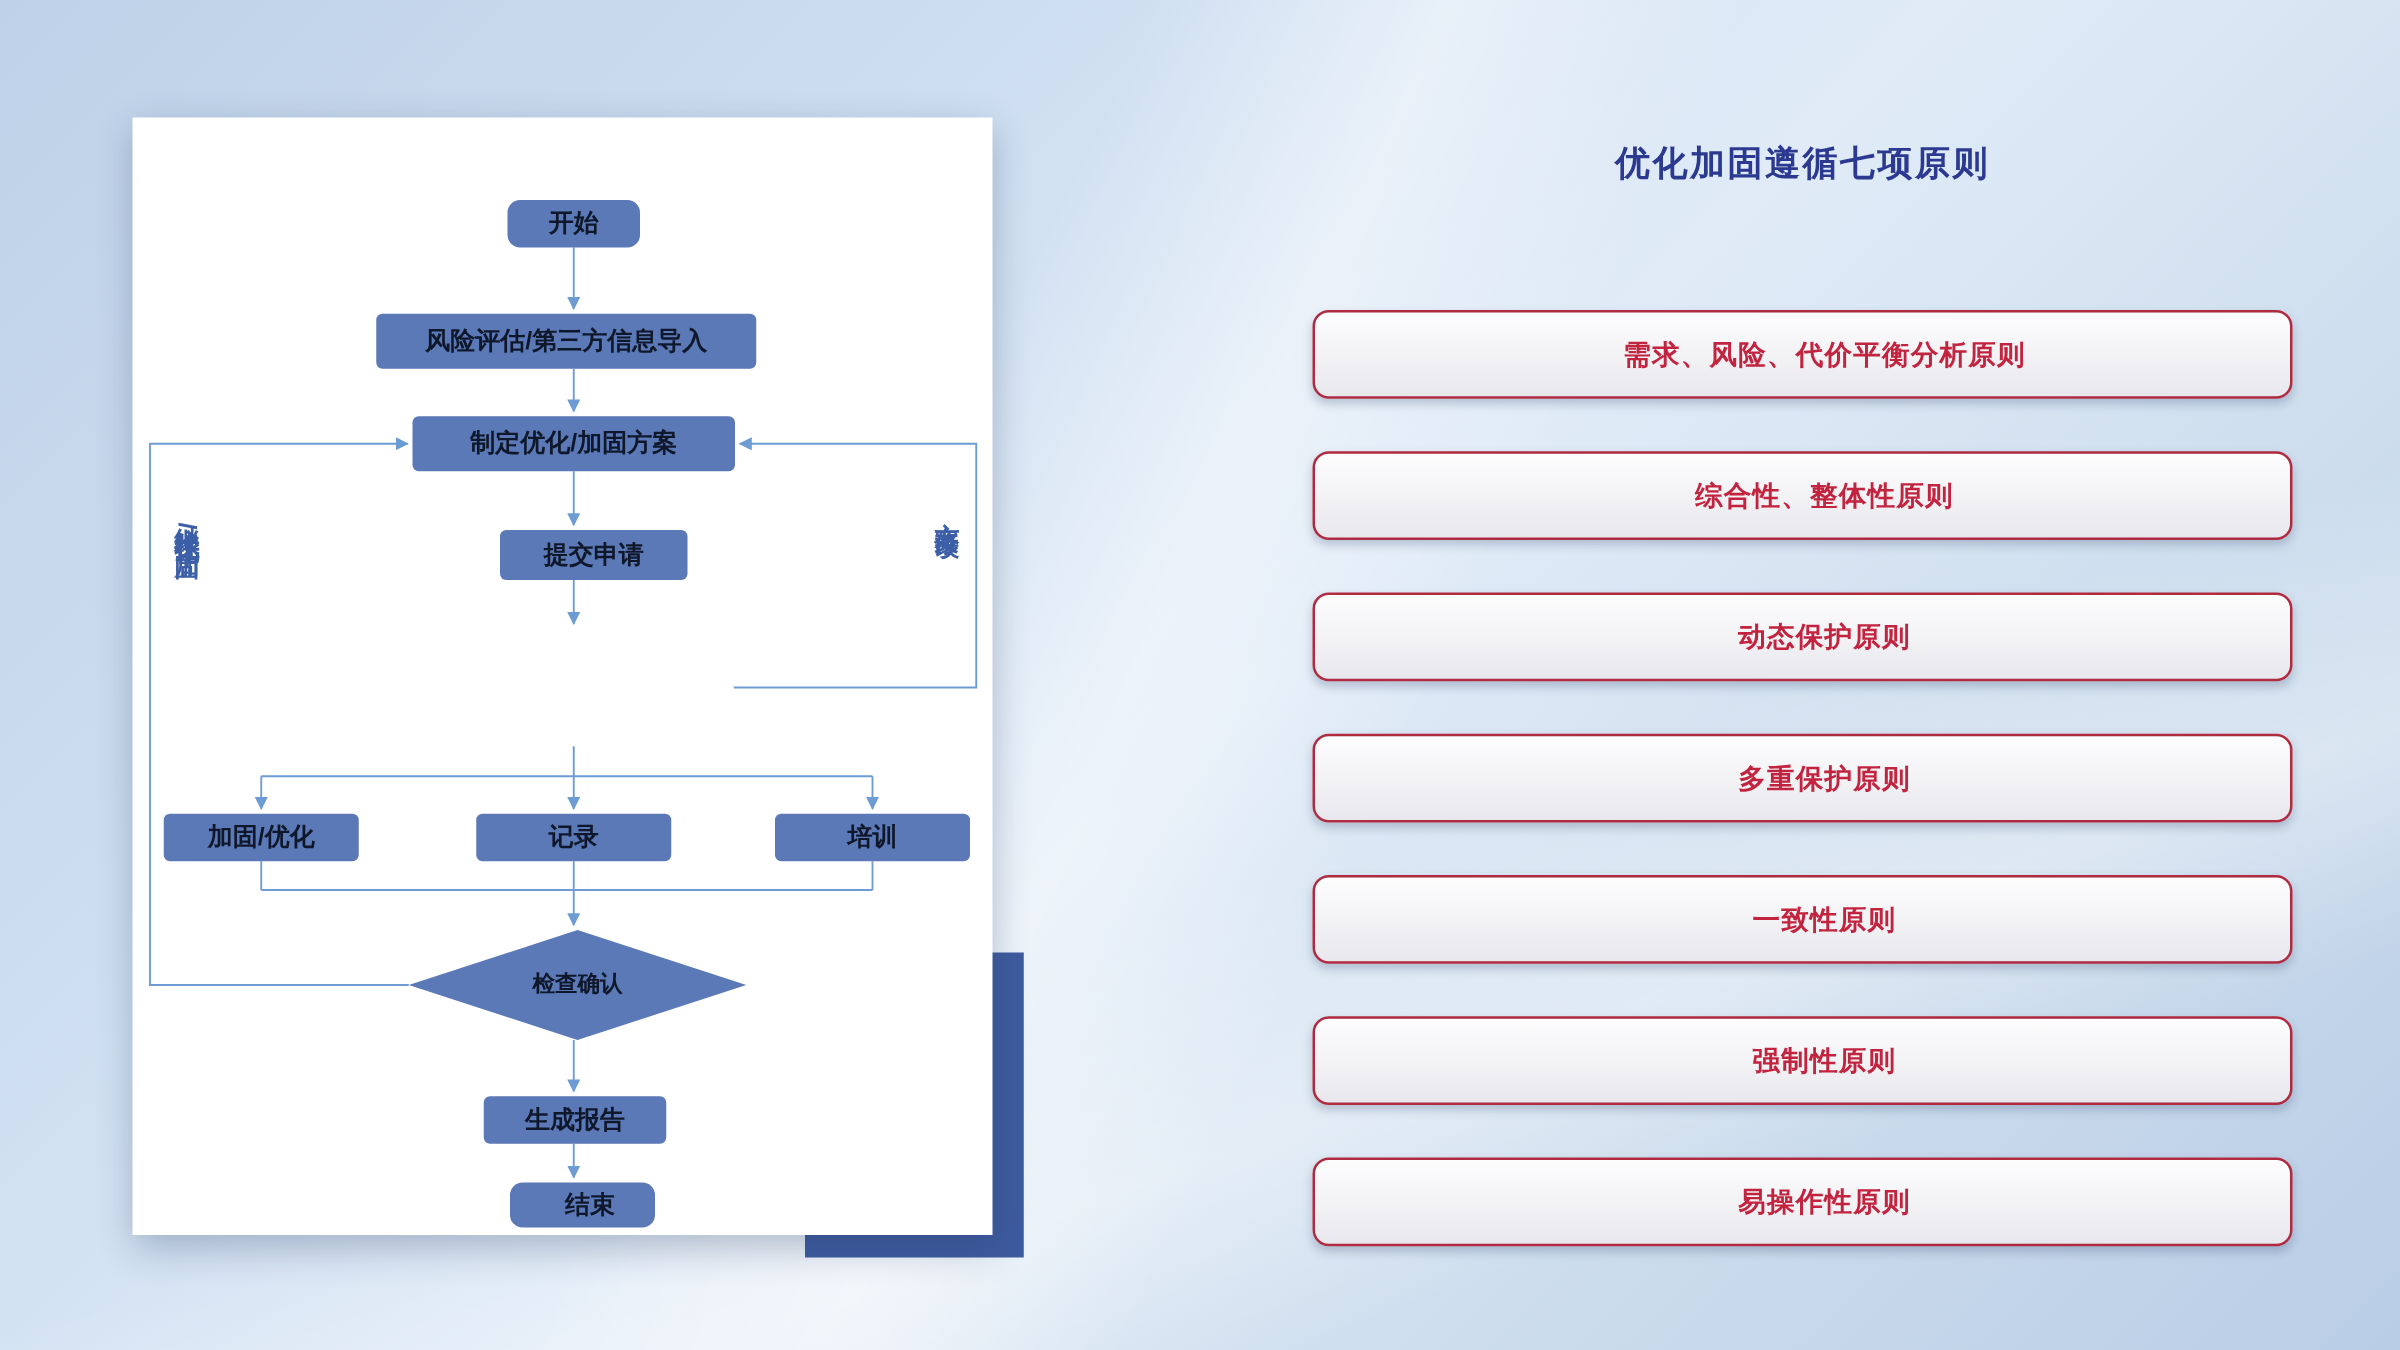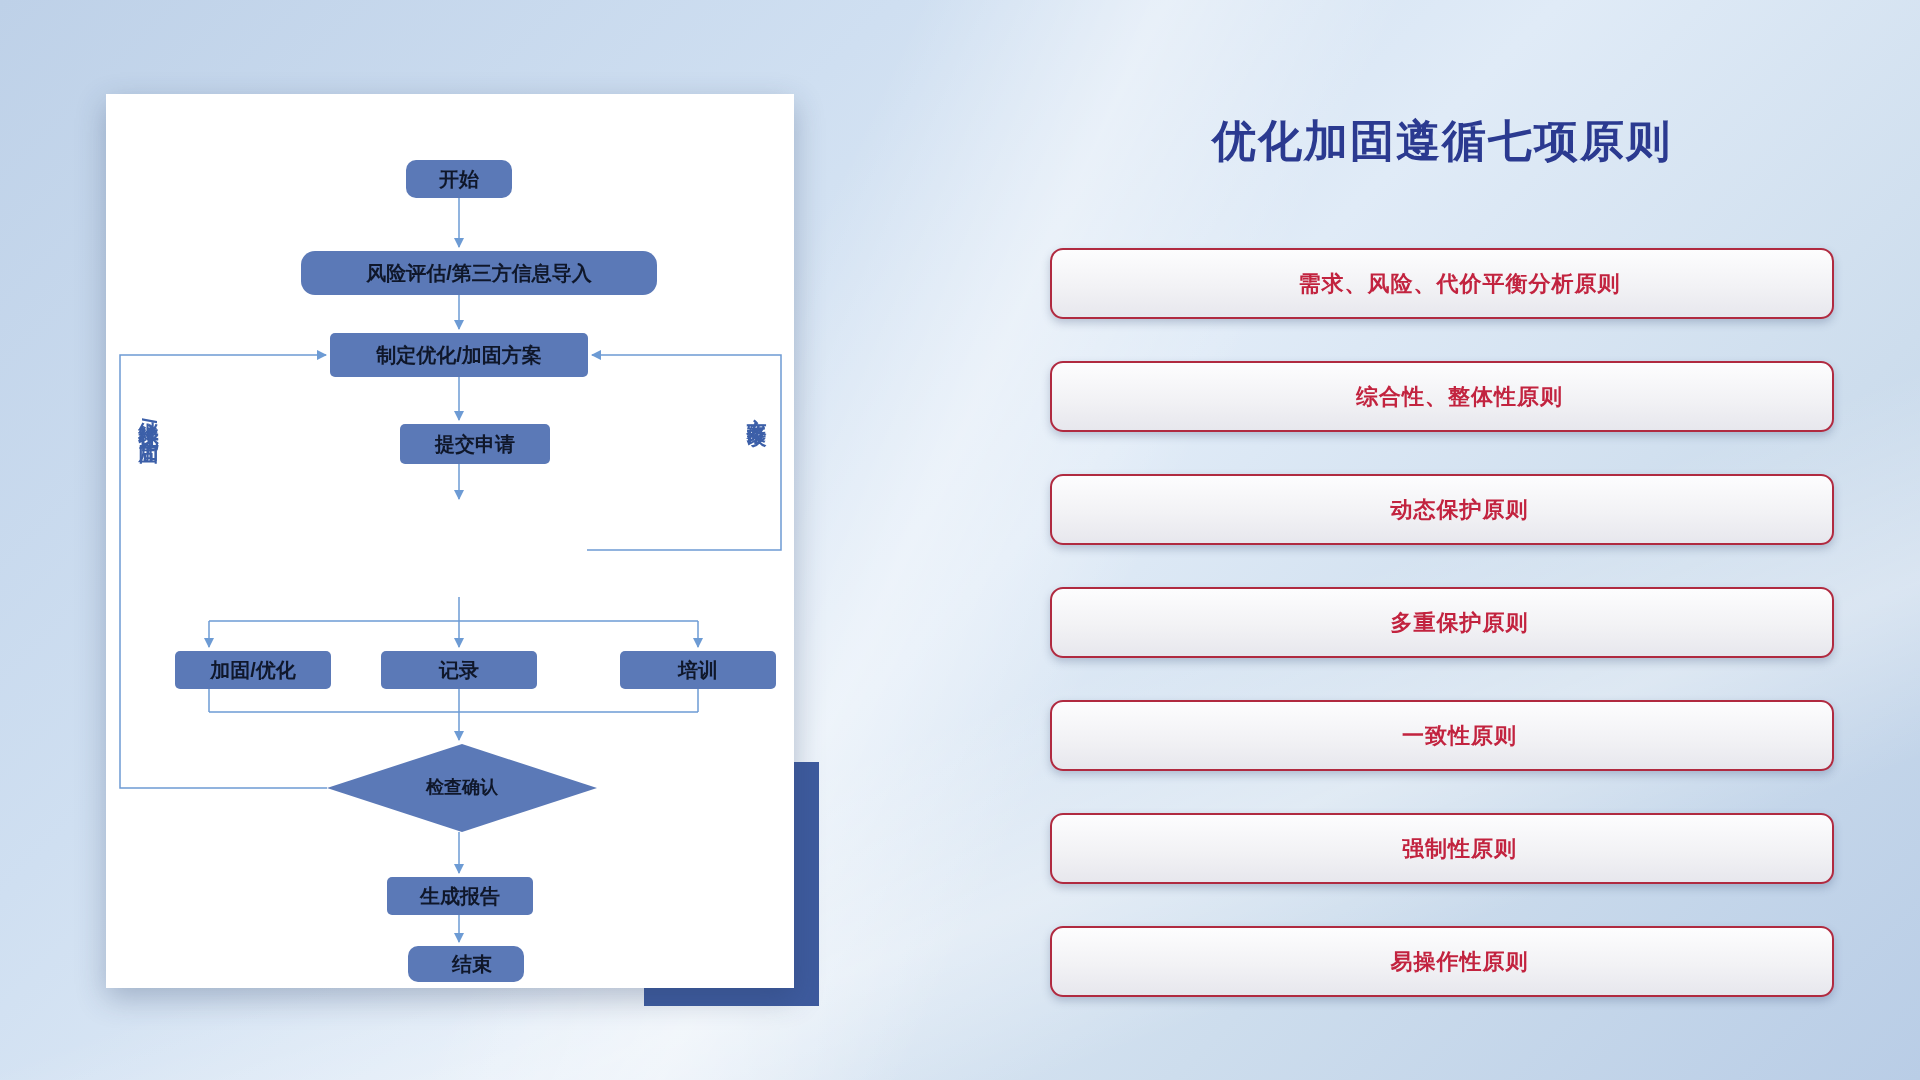--- a/index.html
+++ b/index.html
@@ -39,21 +39,21 @@
   }
   .vlabel{
     position:absolute;writing-mode:vertical-rl;letter-spacing:3px;
     color:#3c5fa8;font-weight:bold;font-size:20px;z-index:3;
   }
 
   
   .right-panel{position:absolute;left:1050px;top:0;width:784px;height:1080px;}
   .slide-title{
     position:absolute;left:0;top:112px;width:784px;margin:0;
-    text-align:center;color:#2b3a90;font-size:44px;font-weight:bold;
+    text-align:center;color:#2b3a90;font-size:28px;font-weight:bold;
     letter-spacing:2px;
     font-family:Liberation Serif, serif;
   }
   .principles{
     position:absolute;left:0;top:248px;width:784px;
     display:flex;flex-direction:column;gap:42px;
   }
   .principle{
     height:71px;border-radius:13px;border:2px solid #b02a40;
     background:linear-gradient(180deg,#fdfdfe 0%,#f2f2f5 55%,#e7e7ed 100%);
@@ -97,28 +97,28 @@
         <path d="M353 618 V 646" marker-end="url(#arrow)"></path>
         <path d="M353 738 V 779" marker-end="url(#arrow)"></path>
         <path d="M353 821 V 848" marker-end="url(#arrow)"></path>
         <path d="M221 694 L14 694 L14 261 L220 261" marker-end="url(#arrow)"></path>
         <path d="M481 456 L675 456 L675 261 L486 261" marker-end="url(#arrow)"></path>
       </g>
     </svg>
 
     <div class="node pill" style="left:300px;top:66px;width:106px;height:38px;">开始</div>
 
-    <div class="node" style="left:195px;top:157px;width:356px;height:44px;border-radius:14px;">风险评估/第三方信息导入</div>
+    <div class="node" style="left:195px;top:157px;width:304px;height:44px;">风险评估/第三方信息导入</div>
 
     <div class="node" style="left:224px;top:239px;width:258px;height:44px;">制定优化/加固方案</div>
 
     <div class="node" style="left:278px;top:330px;width:150px;height:40px;margin-left:16px;">提交申请</div>
 
 
-    <div class="node" style="left:25px;top:557px;width:156px;height:38px;margin-left:44px;">加固/优化</div>
+    <div class="node" style="left:25px;top:557px;width:156px;height:38px;">加固/优化</div>
 
     <div class="node" style="left:275px;top:557px;width:156px;height:38px;">记录</div>
 
     <div class="node" style="left:514px;top:557px;width:156px;height:38px;">培训</div>
 
     <div class="node diamond" style="left:221px;top:650px;width:270px;height:88px;font-size:18px;">检查确认</div>
 
     <div class="node" style="left:281px;top:783px;width:146px;height:38px;">生成报告</div>
 
     <div class="node pill" style="left:302px;top:852px;width:104px;height:36px;padding-left:12px;">结束</div>

